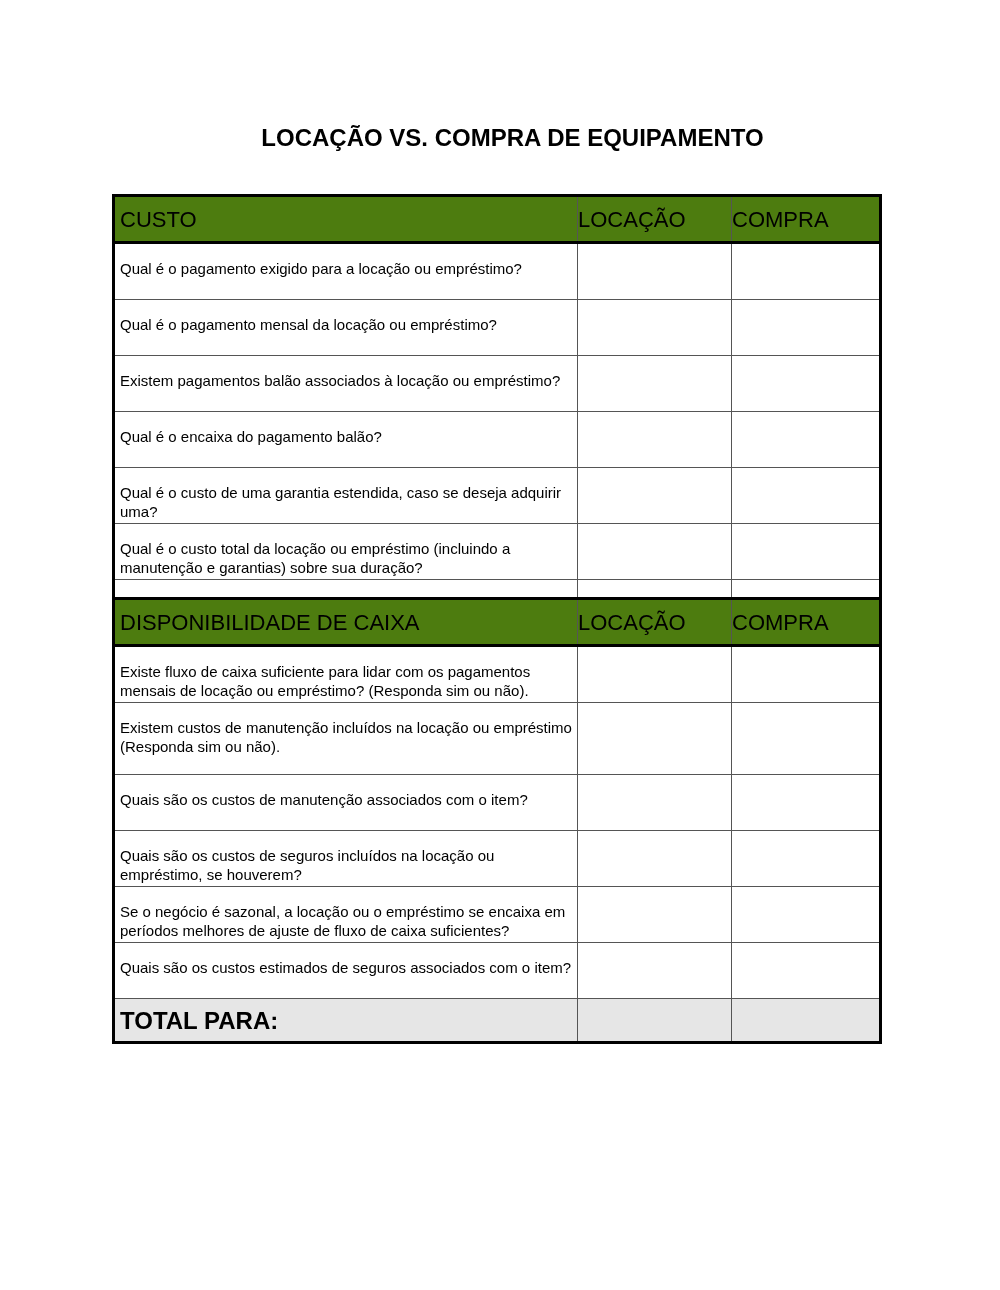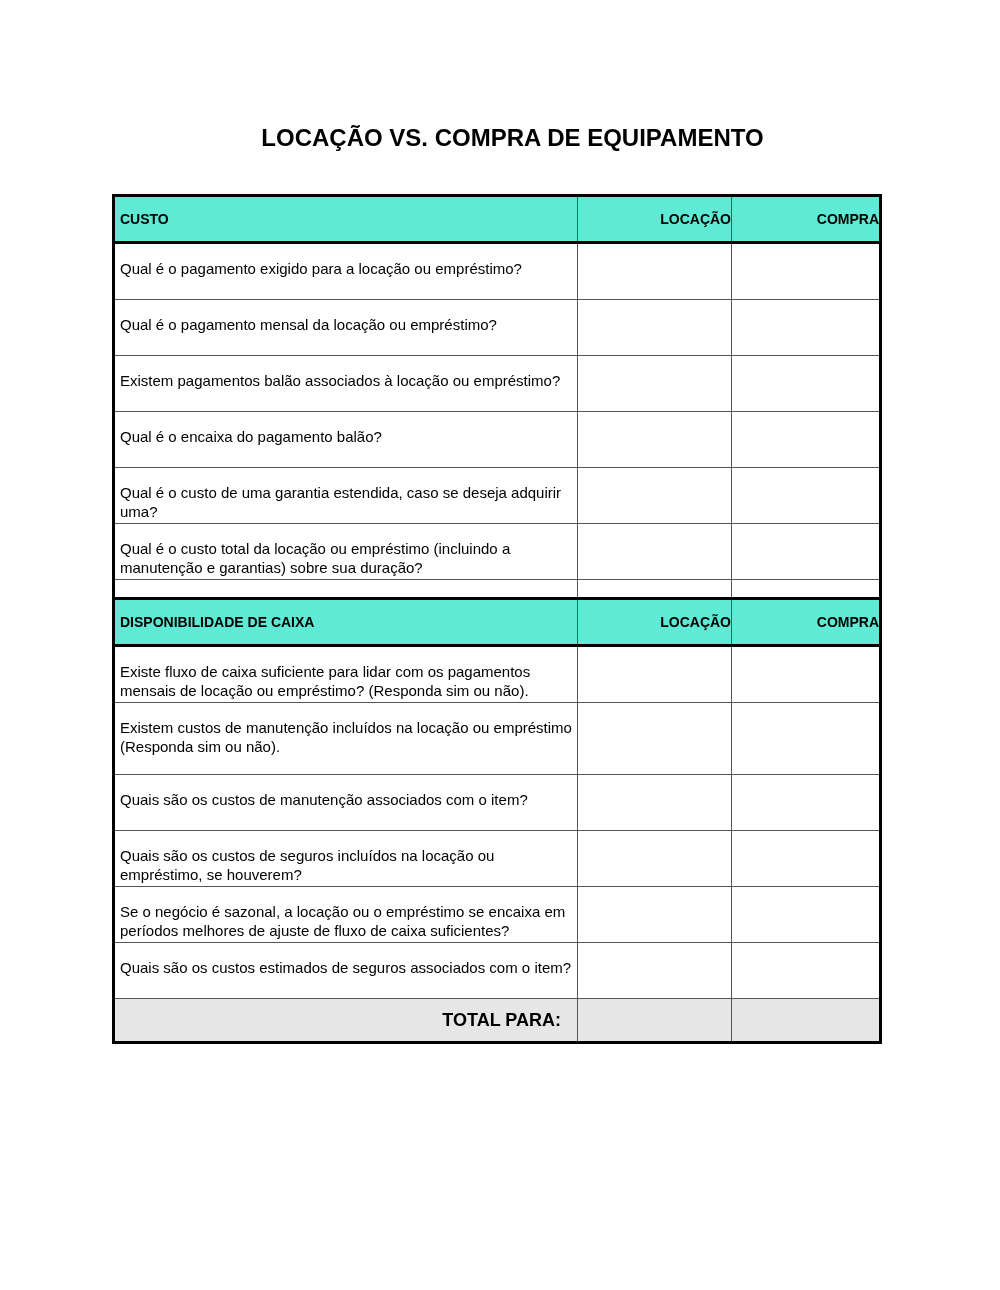--- a/index.html
+++ b/index.html
@@ -14,33 +14,33 @@
       width: 767px;
     }
     table.sheet td {
       border: 1px solid #555; padding: 0 0 0 5px; vertical-align: top;
       font-size: 15px; line-height: 19px;
     }
     col.c1 { width: 464px; }
     col.c2 { width: 154px; }
     col.c3 { width: 149px; }
     tr.hdr td {
-      background: #5eead4; font-weight: bold; font-size: 14px;
+      background: #4d7c0f; font-weight: normal; font-size: 22px;
       height: 44px; vertical-align: middle;
       border-top: 3px solid #000; border-bottom: 3px solid #000;
     }
-    tr.hdr td.ctr { text-align: right; padding: 0; }
+    tr.hdr td.ctr { text-align: left; padding: 0; }
     tr.q td { height: 40px; padding-top: 15px; }
     tr.q3 td { height: 56px; margin-top: 34px; }
     tr.blank td { height: 17px; }
     tr.total td {
       background: #e6e6e6; height: 42px; vertical-align: middle;
       border-bottom: 3px solid #000;
     }
-    tr.total td.lbl { text-align: right; font-weight: bold; font-size: 18px; padding-right: 16px; }
+    tr.total td.lbl { text-align: left; font-weight: bold; font-size: 24px; padding-right: 16px; }
     table.sheet tr td:first-child { border-left: 3px solid #000; }
     table.sheet tr td:last-child { border-right: 3px solid #000; }
   </style>
 </head>
 <body>
 
 <div class="title">LOCAÇÃO VS. COMPRA DE EQUIPAMENTO</div>
 
 <table class="sheet">
   <colgroup>

